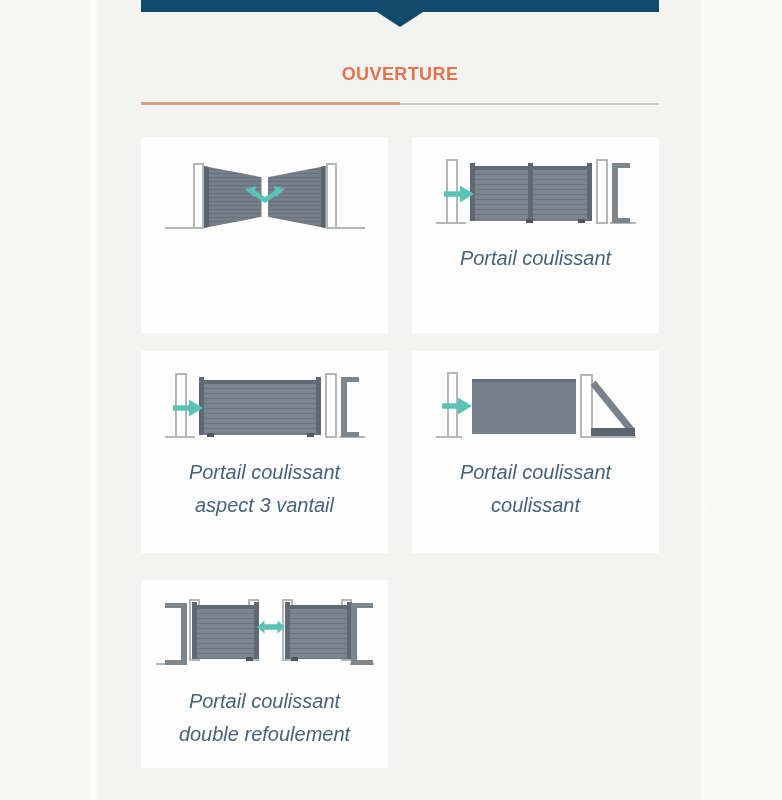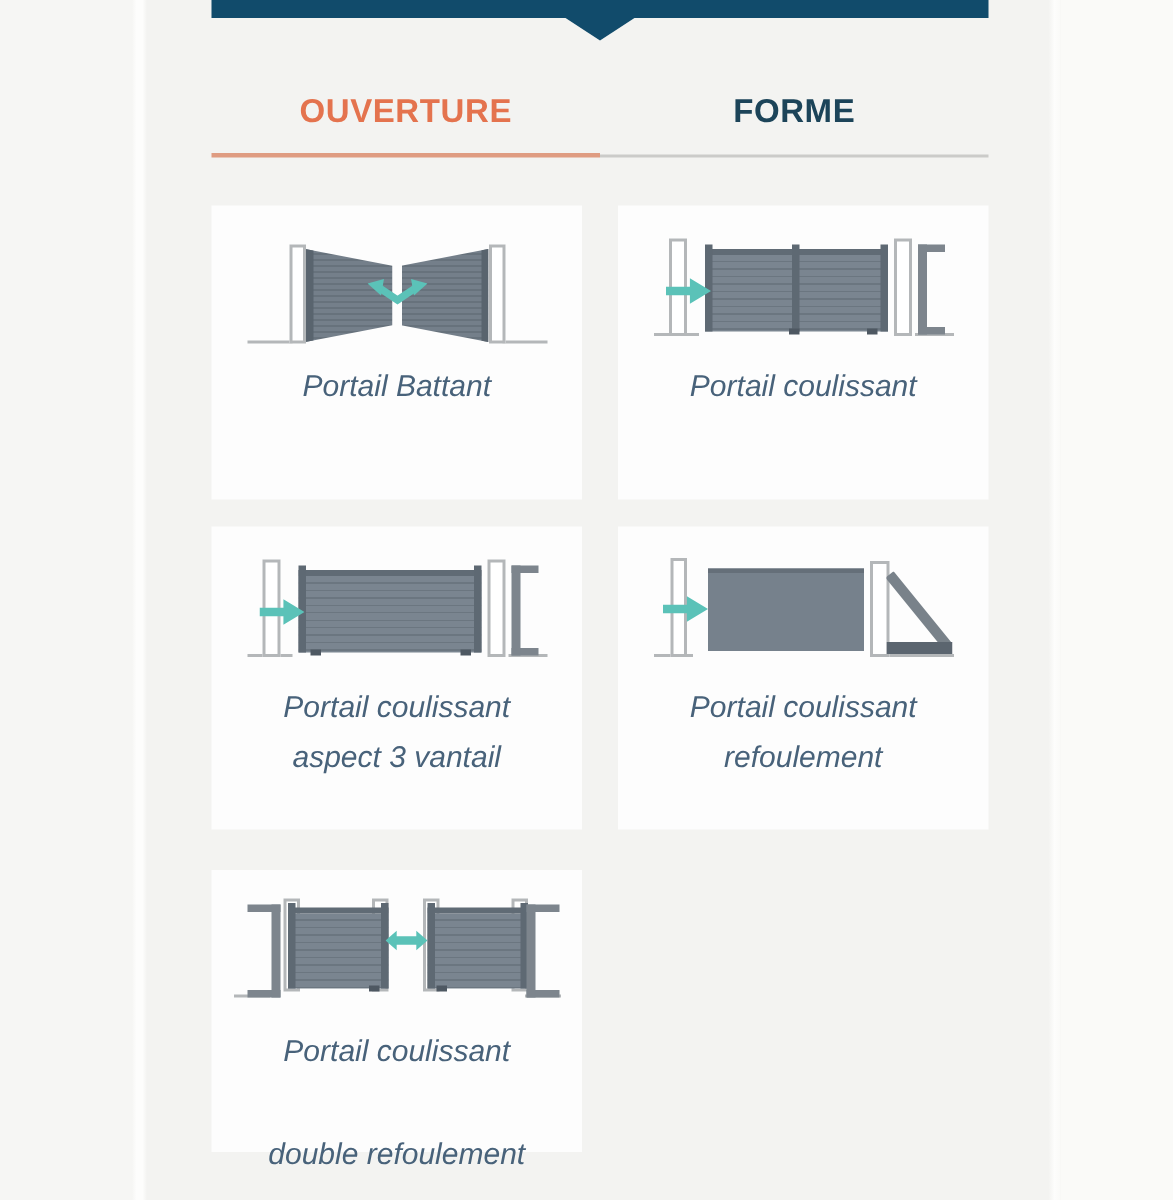--- a/index.html
+++ b/index.html
@@ -17,21 +17,21 @@
 
   
   .top-bar { position:absolute; left:141px; top:0; width:518px; height:12px; background:#114b6b; }
   .pointer { position:absolute; left:377px; top:12px; width:0; height:0;
              border-left:23px solid transparent; border-right:23px solid transparent;
              border-top:15px solid #114b6b; }
 
   
   .tabs { position:absolute; left:141px; top:58px; width:518px; height:32px; display:flex; }
   .tab  { flex:1; display:flex; align-items:center; justify-content:center;
-          font-size:22px; font-weight:bold; letter-spacing:.4px; cursor:pointer; }
+          font-size:18px; font-weight:bold; letter-spacing:.4px; cursor:pointer; }
   .tab.active   { color:#e4734e; }
   .tab.inactive { color:#1c4459; }
   .tab-underline { position:absolute; left:141px; top:102px; width:518px; height:3px; }
   .tab-underline .seg-active   { position:absolute; left:0; top:0; width:259px; height:3px; background:#df9c82; }
   .tab-underline .seg-inactive { position:absolute; left:259px; top:1px; width:259px; height:2px; background:#cbcbc9; }
 
   
   .grid { position:absolute; left:141px; top:137px; width:518px; }
   .row  { display:flex; gap:24px; }
   .row.r1 { margin-bottom:18px; }
@@ -68,21 +68,20 @@
   <div class="strip-left"></div>
   <div class="gutter-left"></div>
   <div class="gutter-right"></div>
   <div class="strip-right"></div>
 
   <div class="top-bar"></div>
   <div class="pointer"></div>
 
   <div class="tabs">
     <div class="tab active">OUVERTURE</div>
-    <div class="tab inactive">FORME</div>
   </div>
   <div class="tab-underline">
     <div class="seg-active"></div>
     <div class="seg-inactive"></div>
   </div>
 
   <div class="grid">
 
     <div class="row r1">
 
@@ -99,24 +98,20 @@
               <path d="M0 3 L11 0 L9 11 Z" fill="#5bc2b8"></path>
               <path d="M40 3 L29 0 L31 11 Z" fill="#5bc2b8"></path>
             </svg>
             <div class="leaf" style="left:103px;top:12px;width:58px;height:62px;clip-path:polygon(0 18%,100% 0,100% 100%,0 82%);">
               <div class="hinge" style="right:0;"></div>
             </div>
             <div class="g-post" style="left:161px;top:9px;width:11px;height:66px;"></div>
             <div class="g-ground" style="left:170px;top:73px;width:30px;"></div>
           </div>
         </div>
-        <div class="caption">
-          <span style="display:block;">Portail Battant</span>
-          <span style="display:block;"></span>
-        </div>
       </div>
 
       <div class="card">
         <div class="illo-wrap">
           <div class="illo" style="width:200px;">
             <div class="g-ground" style="left:0;top:68px;width:30px;"></div>
             <div class="g-post" style="left:10px;top:5px;width:12px;height:65px;"></div>
             <svg class="arr" style="left:8px;top:31px;" width="30" height="18" viewBox="0 0 32 18">
               <path d="M0 6 H17 V0 L32 9 L17 18 V12 H0 Z" fill="#5bc2b8"></path>
             </svg>
@@ -177,21 +172,21 @@
             <div class="g-post" style="left:144px;top:6px;width:13px;height:64px;"></div>
             <svg class="arr" style="left:155px;top:13px;z-index:2;" width="44" height="57" viewBox="0 0 44 57">
               <path d="M2 2 L41 50" stroke="#79828a" stroke-width="7" fill="none"></path>
               <rect x="0" y="47" width="44" height="8" fill="#5b656f"></rect>
             </svg>
             <div class="g-ground" style="left:146px;top:68px;width:54px;"></div>
           </div>
         </div>
         <div class="caption">
           <span style="display:block;">Portail coulissant</span>
-          <span style="display:block;">refoulement</span>
+          <span style="display:block;">coulissant</span>
         </div>
       </div>
     </div>
 
     <div class="row r3">
 
       <div class="card">
         <div class="illo-wrap">
           <div class="illo" style="width:218px;">
             <div class="g-ground" style="left:0;top:66px;width:24px;"></div>
@@ -212,19 +207,19 @@
               <div class="g-up" style="right:0;"></div>
               <div class="g-foot" style="left:6px;"></div>
             </div>
             <div class="g-post" style="left:185px;top:2px;width:11px;height:62px;"></div>
             <div class="bracket bracket-r" style="left:195px;top:6px;width:22px;height:62px;"></div>
             <div class="g-ground" style="left:194px;top:66px;width:24px;"></div>
           </div>
         </div>
         <div class="caption">
           <span style="display:block;">Portail coulissant</span>
-          <span style="display:block;margin-top:36px;">double refoulement</span>
+          <span style="display:block;">double refoulement</span>
         </div>
       </div>
     </div>
 
   </div>
 </div>
 
 </body></html>

